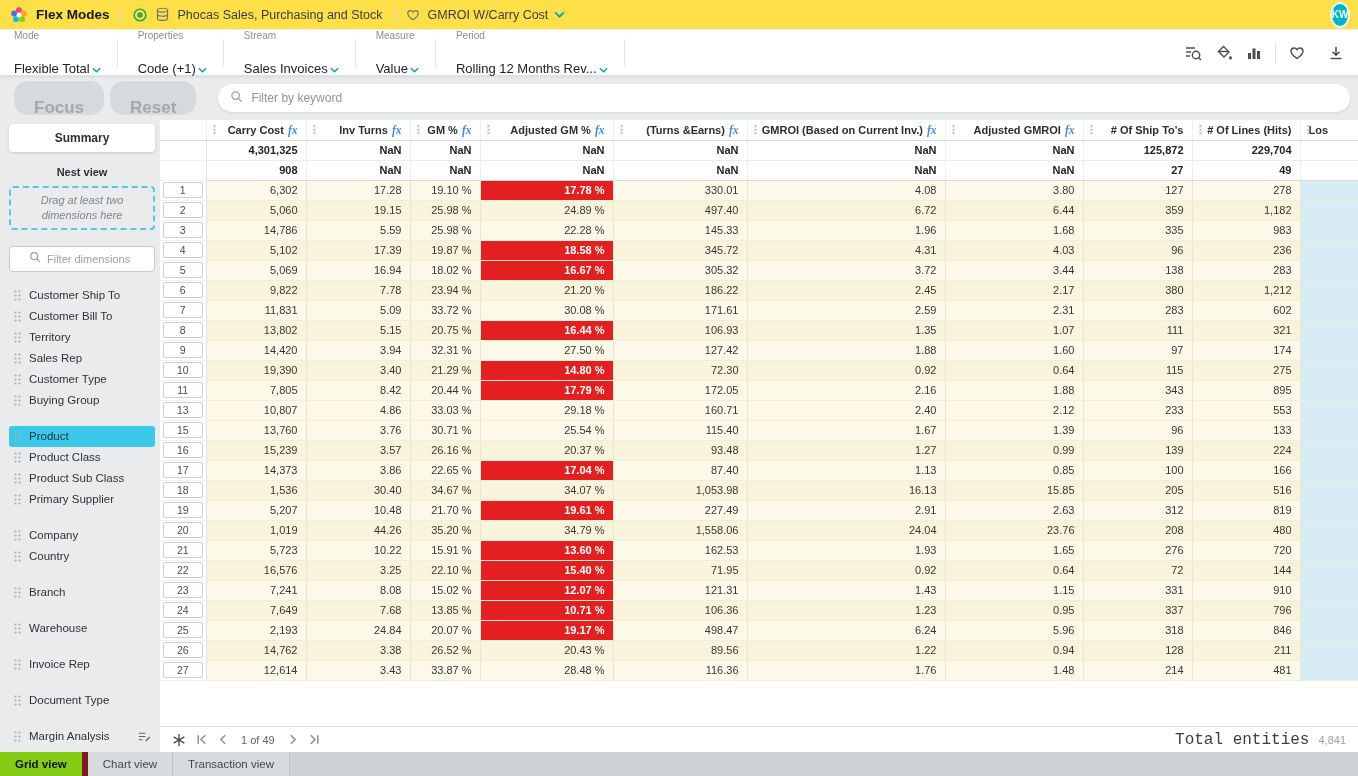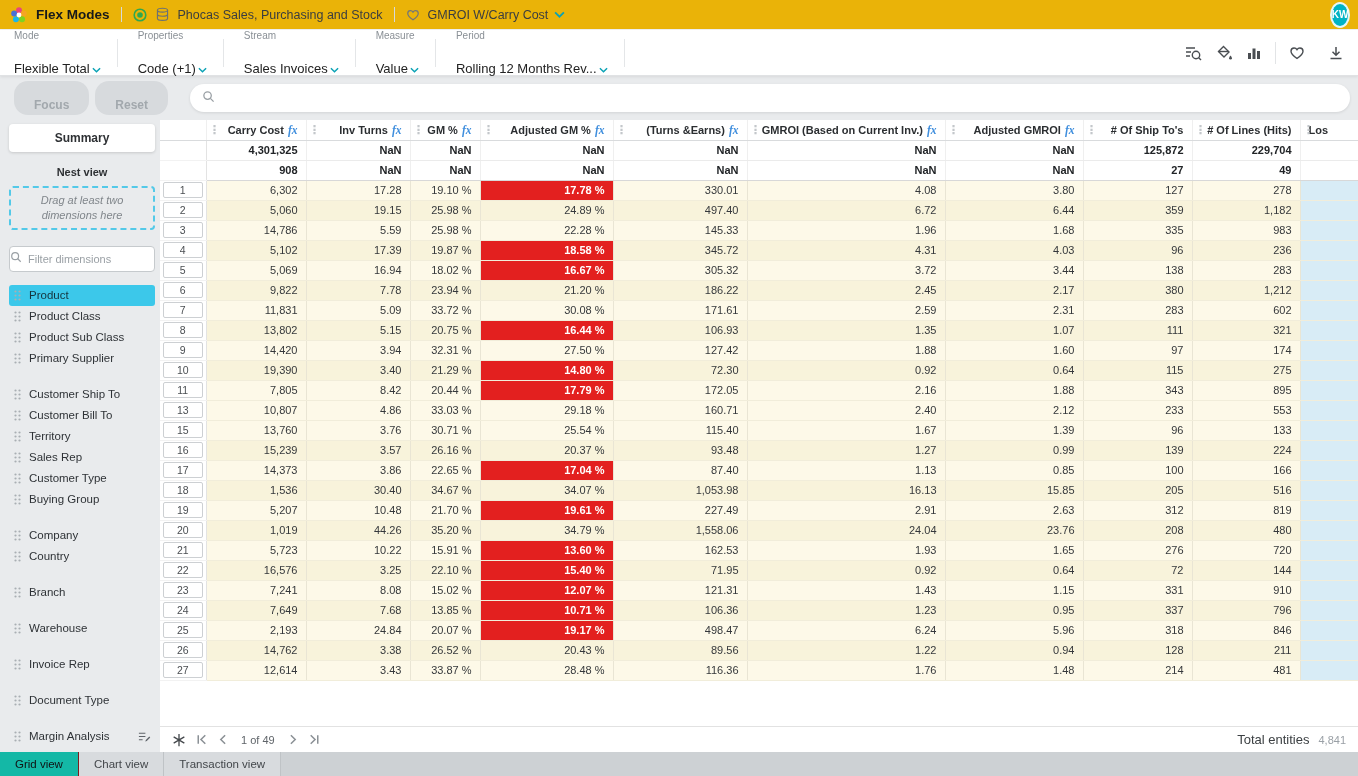--- a/index.html
+++ b/index.html
@@ -6,21 +6,21 @@
     --accent:#0aa2b5; --selected:#3cc8ea; --red:#e3201f;
     --cream:#fdf9e8; --cream2:#f8f3db; --blue:#d8ecf6;
     --avatar:#00b3c4; --dash:#53c9e8;
   }
   *{box-sizing:border-box;margin:0;padding:0;}
   html,body{width:1358px;height:776px;}
   body{font-family:"Liberation Sans","DejaVu Sans",sans-serif;background:#e9ebed;overflow:hidden;color:#333;font-size:12px;}
   .app{width:1358px;height:776px;display:flex;flex-direction:column;}
 
   
-  .topbar{height:30px;background:#eab308;border-bottom:1px solid #f0f1f2;display:flex;align-items:center;padding:4px 10px;gap:8px;flex:0 0 auto;}
+  .topbar{height:30px;background:#fde047;border-bottom:1px solid #f0f1f2;display:flex;align-items:center;padding:4px 10px;gap:8px;flex:0 0 auto;}
   .logo{display:flex;align-items:center;}
   .brand{font-weight:bold;font-size:13.5px;color:#17191b;white-space:nowrap;}
   .tdiv{width:1px;height:15px;background:#d6d9db;margin:0 3px;}
   .crumb{font-size:12.5px;color:#3a3d40;white-space:nowrap;cursor:pointer;}
   .icon16{display:flex;align-items:center;}
   .chevwrap{display:flex;align-items:center;margin-left:-2px;}
   .avatar{margin-left:auto;width:16px;height:22px;border-radius:50%;background:var(--avatar);color:#fff;font-size:10px;font-weight:bold;display:flex;align-items:center;justify-content:center;box-shadow:0 0 0 2px #e6f7f9;}
 
   
   .toolbar{height:46px;background:#fff;border-bottom:1px solid #e0e2e4;box-shadow:0 1px 3px rgba(0,0,0,.08);display:flex;align-items:center;padding:0 14px;flex:0 0 auto;position:relative;z-index:3;}
@@ -30,32 +30,32 @@
   .ctrl-label{font-size:10px;color:#8a9096;margin-bottom:20px;}
   .ctrl-value{font-size:13px;color:#222;display:flex;align-items:center;gap:2px;white-space:nowrap;}
   .vsep{width:1px;height:28px;background:#e4e6e8;margin-right:16px;}
   .tool-icons{margin-left:auto;display:flex;align-items:center;gap:13px;}
   .ticon{display:flex;align-items:center;cursor:pointer;}
   .ticon.dl{margin-left:10px;}
   .tsep{width:1px;height:22px;background:#e2e4e6;}
 
   
   .filter-row{height:44px;display:flex;align-items:center;padding:4px 8px 4px 14px;flex:0 0 auto;}
-  .btn-pill{height:28px;padding:17px 20px;border-radius:14px;background:#d7dadd;color:#a2a8ad;font-weight:bold;font-size:12px;border:none;margin-right:6px;font-family:inherit;}
+  .btn-pill{height:28px;padding:17px 20px;border-radius:14px;background:#d7dadd;color:#a2a8ad;font-weight:bold;font-size:17px;border:none;margin-right:6px;font-family:inherit;}
   .keyword-pill{flex:1;height:28px;margin-left:16px;background:#fff;border-radius:15px;box-shadow:0 1px 3px rgba(0,0,0,.10);display:flex;align-items:center;padding:0 12px;gap:8px;}
   .keyword-pill input{border:none;outline:none;flex:1;font-size:12px;color:#333;background:transparent;font-family:inherit;}
   .keyword-pill input::placeholder{color:#8f959a;}
 
   
   .content{flex:1;display:flex;min-height:0;}
   .sidebar{width:160px;flex:0 0 auto;padding:2px 5px 0 9px;overflow:hidden;}
   .summary-card{height:28px;background:#fff;border-radius:4px;box-shadow:0 1px 3px rgba(0,0,0,.15);display:flex;align-items:center;justify-content:center;font-weight:bold;font-size:12px;color:#2e3134;margin:2px 0 14px 0;cursor:pointer;}
   .nest-label{text-align:center;font-size:11px;font-weight:bold;color:#2e3134;margin-bottom:8px;}
   .nest-drop{border:2px dashed var(--dash);border-radius:4px;min-height:42px;display:flex;align-items:center;justify-content:center;text-align:center;font-size:11px;line-height:1.35;color:#80868b;padding:5px 13px;margin-bottom:16px;font-style:italic;}
-  .dim-filter{height:26px;background:#fff;border:1px solid #c6cacd;border-radius:4px;display:flex;align-items:center;gap:6px;padding:0 0;margin-bottom:13px;}
+  .dim-filter{height:26px;background:#fff;border:1px solid #c6cacd;border-radius:4px;display:flex;align-items:center;gap:6px;padding:0 19px;margin-bottom:13px;}
   .dim-filter input{border:none;outline:none;width:100%;font-size:11px;background:transparent;color:#333;font-family:inherit;}
   .dim-filter input::placeholder{color:#9aa0a5;}
   .dim-group{margin-bottom:15px;}
   .dim-item{height:21px;display:flex;align-items:center;gap:8px;padding:0 4px 0 5px;font-size:11.5px;color:#2e3236;border-radius:3px;cursor:pointer;white-space:nowrap;}
   .dim-item.selected{background:var(--selected);color:#15343d;}
   .handle{display:flex;align-items:center;flex:0 0 auto;}
   .dim-label{overflow:hidden;text-overflow:ellipsis;flex:1;}
   .tail-ic{display:flex;align-items:center;flex:0 0 auto;}
 
   
@@ -79,27 +79,27 @@
   tr.data.alt td.dcell{background:var(--cream2);}
   td.dcell.alert{background:var(--red) !important;color:#fff !important;font-weight:bold;}
   td.dcell.blue-cell{background:var(--blue) !important;border-right:none;}
   .dash-left{border-left:1px dashed #b3b7ba !important;}
 
   
   .pagination{position:absolute;left:0;right:0;bottom:0;height:26px;border-top:1px solid #e2e2e2;background:#fff;display:flex;align-items:center;padding:0 12px;gap:9px;}
   .pg-ic{display:flex;align-items:center;cursor:pointer;}
   .pg-label{font-size:11px;color:#5f6469;margin:0 2px;}
   .spacer{flex:1;}
-  .te-label{font-size:13px;color:#3c4043;}
+  .te-label{font-size:16px;color:#3c4043;font-family:Liberation Mono, monospace;}
   .te-value{font-size:11px;color:#9aa0a6;}
 
   
   .tabbar{height:24px;background:#cdd1d4;display:flex;align-items:stretch;flex:0 0 auto;}
   .tab{padding:0 15px;display:flex;align-items:center;font-size:11.5px;color:#43474b;background:#d8dbde;border-right:1px solid #bfc3c6;cursor:pointer;}
-  .tab.active{background:#14b8a6;font-weight:normal;color:#101214;border-right:1px solid #7f1d1d;}
+  .tab.active{background:#84cc16;font-weight:bold;color:#101214;border-right:6px solid #7f1d1d;}
 </style>
 </head>
 <body>
 
 <div class="app">
 
   <header class="topbar">
     <span class="logo">
       <svg width="18" height="18" viewBox="0 0 20 20">
         <circle cx="10" cy="4.6" r="3.3" fill="#e8467c"></circle>
@@ -234,40 +234,121 @@
   <div class="filter-row">
     <button class="btn-pill">Focus</button>
     <button class="btn-pill">Reset</button>
     <div class="keyword-pill">
       <span>
         <svg width="13" height="13" viewBox="0 0 14 14" fill="none" stroke="#9aa0a5" stroke-width="1.4">
             <circle cx="6" cy="6" r="4"></circle>
             <path d="M9 9l3.5 3.5"></path>
           </svg>
       </span>
+      <input placeholder="Filter by keyword" style="">
     </div>
   </div>
 
   <div class="content">
 
     <aside class="sidebar">
       <div class="summary-card">Summary</div>
       <div class="nest-label">Nest view</div>
       <div class="nest-drop">Drag at least two dimensions here</div>
       <div class="dim-filter">
         <span>
           <svg width="12" height="12" viewBox="0 0 14 14" fill="none" stroke="#9aa0a5" stroke-width="1.4">
               <circle cx="6" cy="6" r="4"></circle>
               <path d="M9 9l3.5 3.5"></path>
             </svg>
         </span>
         <input placeholder="Filter dimensions" style="">
       </div>
       <div class="dim-list">
           <div class="dim-group">
+            <div class="dim-item">
+              <span class="handle">
+                <svg width="7" height="11" viewBox="0 0 7 11" fill="#a9aeb3">
+                  <circle cx="1.5" cy="1.5" r="1.1"></circle>
+                  <circle cx="5.5" cy="1.5" r="1.1"></circle>
+                  <circle cx="1.5" cy="5.5" r="1.1"></circle>
+                  <circle cx="5.5" cy="5.5" r="1.1"></circle>
+                  <circle cx="1.5" cy="9.5" r="1.1"></circle>
+                  <circle cx="5.5" cy="9.5" r="1.1"></circle>
+                </svg>
+              </span>
+              <span class="dim-label">Customer Ship To</span>
+            </div>
+            <div class="dim-item">
+              <span class="handle">
+                <svg width="7" height="11" viewBox="0 0 7 11" fill="#a9aeb3">
+                  <circle cx="1.5" cy="1.5" r="1.1"></circle>
+                  <circle cx="5.5" cy="1.5" r="1.1"></circle>
+                  <circle cx="1.5" cy="5.5" r="1.1"></circle>
+                  <circle cx="5.5" cy="5.5" r="1.1"></circle>
+                  <circle cx="1.5" cy="9.5" r="1.1"></circle>
+                  <circle cx="5.5" cy="9.5" r="1.1"></circle>
+                </svg>
+              </span>
+              <span class="dim-label">Customer Bill To</span>
+            </div>
+            <div class="dim-item">
+              <span class="handle">
+                <svg width="7" height="11" viewBox="0 0 7 11" fill="#a9aeb3">
+                  <circle cx="1.5" cy="1.5" r="1.1"></circle>
+                  <circle cx="5.5" cy="1.5" r="1.1"></circle>
+                  <circle cx="1.5" cy="5.5" r="1.1"></circle>
+                  <circle cx="5.5" cy="5.5" r="1.1"></circle>
+                  <circle cx="1.5" cy="9.5" r="1.1"></circle>
+                  <circle cx="5.5" cy="9.5" r="1.1"></circle>
+                </svg>
+              </span>
+              <span class="dim-label">Territory</span>
+            </div>
+            <div class="dim-item">
+              <span class="handle">
+                <svg width="7" height="11" viewBox="0 0 7 11" fill="#a9aeb3">
+                  <circle cx="1.5" cy="1.5" r="1.1"></circle>
+                  <circle cx="5.5" cy="1.5" r="1.1"></circle>
+                  <circle cx="1.5" cy="5.5" r="1.1"></circle>
+                  <circle cx="5.5" cy="5.5" r="1.1"></circle>
+                  <circle cx="1.5" cy="9.5" r="1.1"></circle>
+                  <circle cx="5.5" cy="9.5" r="1.1"></circle>
+                </svg>
+              </span>
+              <span class="dim-label">Sales Rep</span>
+            </div>
+            <div class="dim-item">
+              <span class="handle">
+                <svg width="7" height="11" viewBox="0 0 7 11" fill="#a9aeb3">
+                  <circle cx="1.5" cy="1.5" r="1.1"></circle>
+                  <circle cx="5.5" cy="1.5" r="1.1"></circle>
+                  <circle cx="1.5" cy="5.5" r="1.1"></circle>
+                  <circle cx="5.5" cy="5.5" r="1.1"></circle>
+                  <circle cx="1.5" cy="9.5" r="1.1"></circle>
+                  <circle cx="5.5" cy="9.5" r="1.1"></circle>
+                </svg>
+              </span>
+              <span class="dim-label">Customer Type</span>
+            </div>
+            <div class="dim-item">
+              <span class="handle">
+                <svg width="7" height="11" viewBox="0 0 7 11" fill="#a9aeb3">
+                  <circle cx="1.5" cy="1.5" r="1.1"></circle>
+                  <circle cx="5.5" cy="1.5" r="1.1"></circle>
+                  <circle cx="1.5" cy="5.5" r="1.1"></circle>
+                  <circle cx="5.5" cy="5.5" r="1.1"></circle>
+                  <circle cx="1.5" cy="9.5" r="1.1"></circle>
+                  <circle cx="5.5" cy="9.5" r="1.1"></circle>
+                </svg>
+              </span>
+              <span class="dim-label">Buying Group</span>
+            </div>
+          </div>
+          <div class="dim-group">
             <div class="dim-item selected">
               <span class="handle">
                 <svg width="7" height="11" viewBox="0 0 7 11" fill="#a9aeb3">
                   <circle cx="1.5" cy="1.5" r="1.1"></circle>
                   <circle cx="5.5" cy="1.5" r="1.1"></circle>
                   <circle cx="1.5" cy="5.5" r="1.1"></circle>
                   <circle cx="5.5" cy="5.5" r="1.1"></circle>
                   <circle cx="1.5" cy="9.5" r="1.1"></circle>
                   <circle cx="5.5" cy="9.5" r="1.1"></circle>
                 </svg>
@@ -305,100 +386,20 @@
                 <svg width="7" height="11" viewBox="0 0 7 11" fill="#a9aeb3">
                   <circle cx="1.5" cy="1.5" r="1.1"></circle>
                   <circle cx="5.5" cy="1.5" r="1.1"></circle>
                   <circle cx="1.5" cy="5.5" r="1.1"></circle>
                   <circle cx="5.5" cy="5.5" r="1.1"></circle>
                   <circle cx="1.5" cy="9.5" r="1.1"></circle>
                   <circle cx="5.5" cy="9.5" r="1.1"></circle>
                 </svg>
               </span>
               <span class="dim-label">Primary Supplier</span>
-            </div>
-          </div>
-          <div class="dim-group">
-            <div class="dim-item">
-              <span class="handle">
-                <svg width="7" height="11" viewBox="0 0 7 11" fill="#a9aeb3">
-                  <circle cx="1.5" cy="1.5" r="1.1"></circle>
-                  <circle cx="5.5" cy="1.5" r="1.1"></circle>
-                  <circle cx="1.5" cy="5.5" r="1.1"></circle>
-                  <circle cx="5.5" cy="5.5" r="1.1"></circle>
-                  <circle cx="1.5" cy="9.5" r="1.1"></circle>
-                  <circle cx="5.5" cy="9.5" r="1.1"></circle>
-                </svg>
-              </span>
-              <span class="dim-label">Customer Ship To</span>
-            </div>
-            <div class="dim-item">
-              <span class="handle">
-                <svg width="7" height="11" viewBox="0 0 7 11" fill="#a9aeb3">
-                  <circle cx="1.5" cy="1.5" r="1.1"></circle>
-                  <circle cx="5.5" cy="1.5" r="1.1"></circle>
-                  <circle cx="1.5" cy="5.5" r="1.1"></circle>
-                  <circle cx="5.5" cy="5.5" r="1.1"></circle>
-                  <circle cx="1.5" cy="9.5" r="1.1"></circle>
-                  <circle cx="5.5" cy="9.5" r="1.1"></circle>
-                </svg>
-              </span>
-              <span class="dim-label">Customer Bill To</span>
-            </div>
-            <div class="dim-item">
-              <span class="handle">
-                <svg width="7" height="11" viewBox="0 0 7 11" fill="#a9aeb3">
-                  <circle cx="1.5" cy="1.5" r="1.1"></circle>
-                  <circle cx="5.5" cy="1.5" r="1.1"></circle>
-                  <circle cx="1.5" cy="5.5" r="1.1"></circle>
-                  <circle cx="5.5" cy="5.5" r="1.1"></circle>
-                  <circle cx="1.5" cy="9.5" r="1.1"></circle>
-                  <circle cx="5.5" cy="9.5" r="1.1"></circle>
-                </svg>
-              </span>
-              <span class="dim-label">Territory</span>
-            </div>
-            <div class="dim-item">
-              <span class="handle">
-                <svg width="7" height="11" viewBox="0 0 7 11" fill="#a9aeb3">
-                  <circle cx="1.5" cy="1.5" r="1.1"></circle>
-                  <circle cx="5.5" cy="1.5" r="1.1"></circle>
-                  <circle cx="1.5" cy="5.5" r="1.1"></circle>
-                  <circle cx="5.5" cy="5.5" r="1.1"></circle>
-                  <circle cx="1.5" cy="9.5" r="1.1"></circle>
-                  <circle cx="5.5" cy="9.5" r="1.1"></circle>
-                </svg>
-              </span>
-              <span class="dim-label">Sales Rep</span>
-            </div>
-            <div class="dim-item">
-              <span class="handle">
-                <svg width="7" height="11" viewBox="0 0 7 11" fill="#a9aeb3">
-                  <circle cx="1.5" cy="1.5" r="1.1"></circle>
-                  <circle cx="5.5" cy="1.5" r="1.1"></circle>
-                  <circle cx="1.5" cy="5.5" r="1.1"></circle>
-                  <circle cx="5.5" cy="5.5" r="1.1"></circle>
-                  <circle cx="1.5" cy="9.5" r="1.1"></circle>
-                  <circle cx="5.5" cy="9.5" r="1.1"></circle>
-                </svg>
-              </span>
-              <span class="dim-label">Customer Type</span>
-            </div>
-            <div class="dim-item">
-              <span class="handle">
-                <svg width="7" height="11" viewBox="0 0 7 11" fill="#a9aeb3">
-                  <circle cx="1.5" cy="1.5" r="1.1"></circle>
-                  <circle cx="5.5" cy="1.5" r="1.1"></circle>
-                  <circle cx="1.5" cy="5.5" r="1.1"></circle>
-                  <circle cx="5.5" cy="5.5" r="1.1"></circle>
-                  <circle cx="1.5" cy="9.5" r="1.1"></circle>
-                  <circle cx="5.5" cy="9.5" r="1.1"></circle>
-                </svg>
-              </span>
-              <span class="dim-label">Buying Group</span>
             </div>
           </div>
           <div class="dim-group">
             <div class="dim-item">
               <span class="handle">
                 <svg width="7" height="11" viewBox="0 0 7 11" fill="#a9aeb3">
                   <circle cx="1.5" cy="1.5" r="1.1"></circle>
                   <circle cx="5.5" cy="1.5" r="1.1"></circle>
                   <circle cx="1.5" cy="5.5" r="1.1"></circle>
                   <circle cx="5.5" cy="5.5" r="1.1"></circle>

